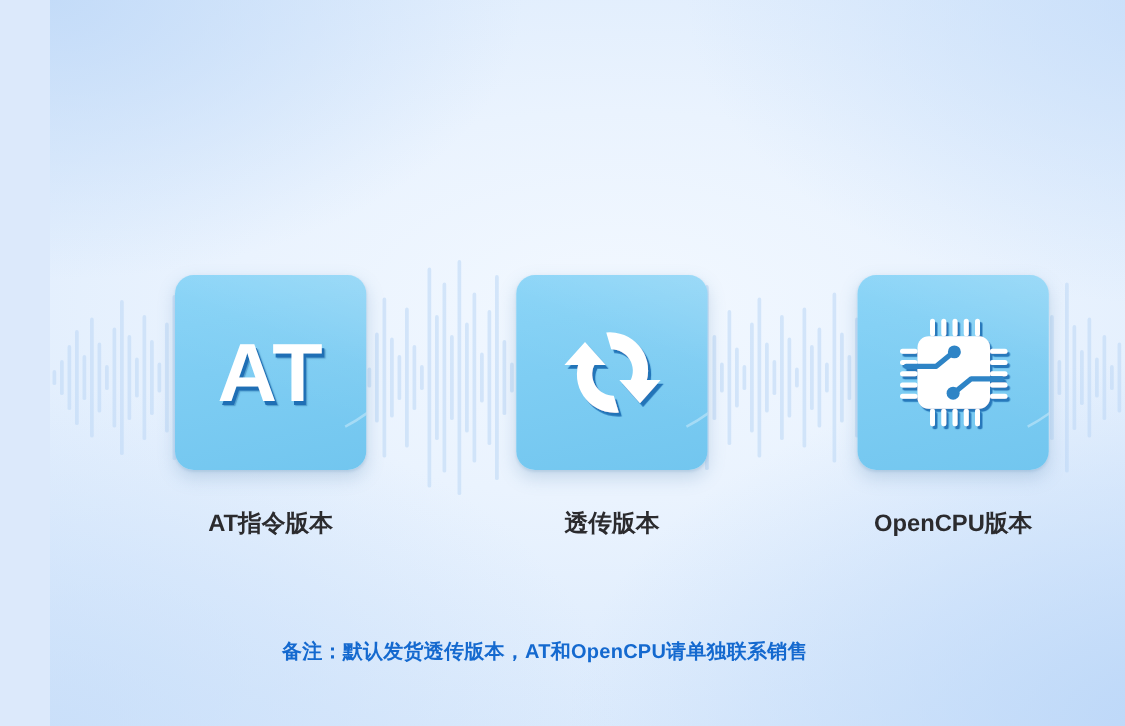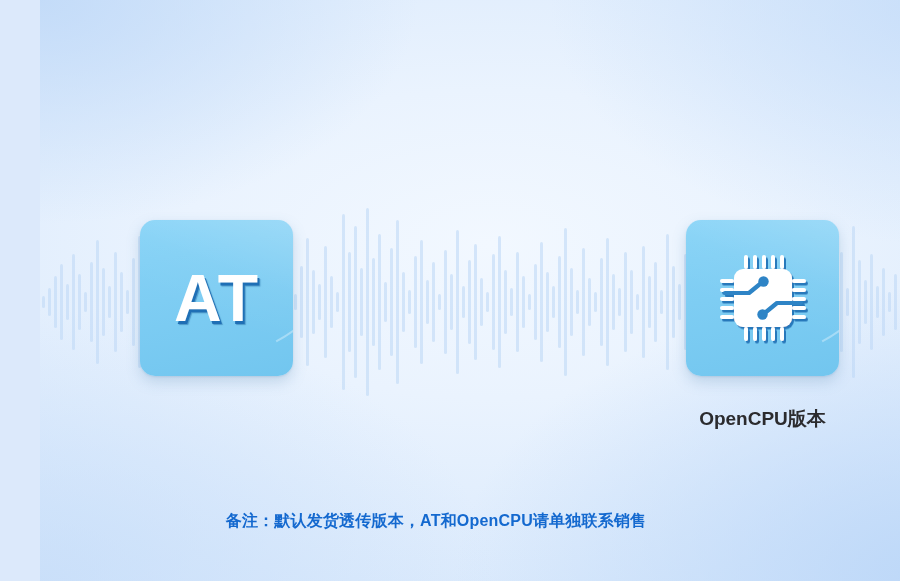--- a/index.html
+++ b/index.html
@@ -308,22 +308,57 @@
   <div class="tiles">
 
     <div class="card c0">
       <div class="tile">
         <div class="arc"></div>
         <div class="gloss"></div>
         <div class="glyph">
           <span class="at-text">AT</span>
         </div>
       </div>
+      <div class="caption">AT指令版本</div>
     </div>
 
+    <div class="card c1">
+      <div class="tile">
+        <div class="arc"></div>
+        <div class="gloss"></div>
+        <div class="glyph">
+          <svg class="icon-svg" width="96" height="92" viewBox="0 0 96 92" aria-hidden="true">
+            <defs>
+              <filter id="dsh" x="-25%" y="-25%" width="160%" height="160%">
+                <feDropShadow dx="2.5" dy="3" stdDeviation="0.4" flood-color="#1f6fb5" flood-opacity="0.95"></feDropShadow>
+              </filter>
+            </defs>
+            <g filter="url(#dsh)" fill="#ffffff">
+
+              <path d="M20.5,40.0
+                       A30.5,30.5 0 0 0 53.0,78.0
+                       L49.0,64.5
+                       A17.0,17.0 0 0 1 33.5,40.0
+                       L42.5,40.0
+                       L26.0,21.5
+                       L9.5,40.0 Z"></path>
+
+              <path d="M75.5,52.0
+                       A30.5,30.5 0 0 0 43.0,14.0
+                       L47.0,27.5
+                       A17.0,17.0 0 0 1 62.5,52.0
+                       L53.5,52.0
+                       L70.0,70.5
+                       L86.5,52.0 Z"></path>
+            </g>
+          </svg>
+        </div>
+      </div>
+      <div class="caption">透传版本</div>
+    </div>
 
     <div class="card c2">
       <div class="tile">
         <div class="arc"></div>
         <div class="gloss"></div>
         <div class="glyph">
           <svg class="icon-svg" width="100" height="100" viewBox="0 0 100 100" aria-hidden="true">
             <defs>
               <filter id="dsh2" x="-25%" y="-25%" width="160%" height="160%">
                 <feDropShadow dx="2" dy="2.5" stdDeviation="0.4" flood-color="#1f6fb5" flood-opacity="0.9"></feDropShadow>

